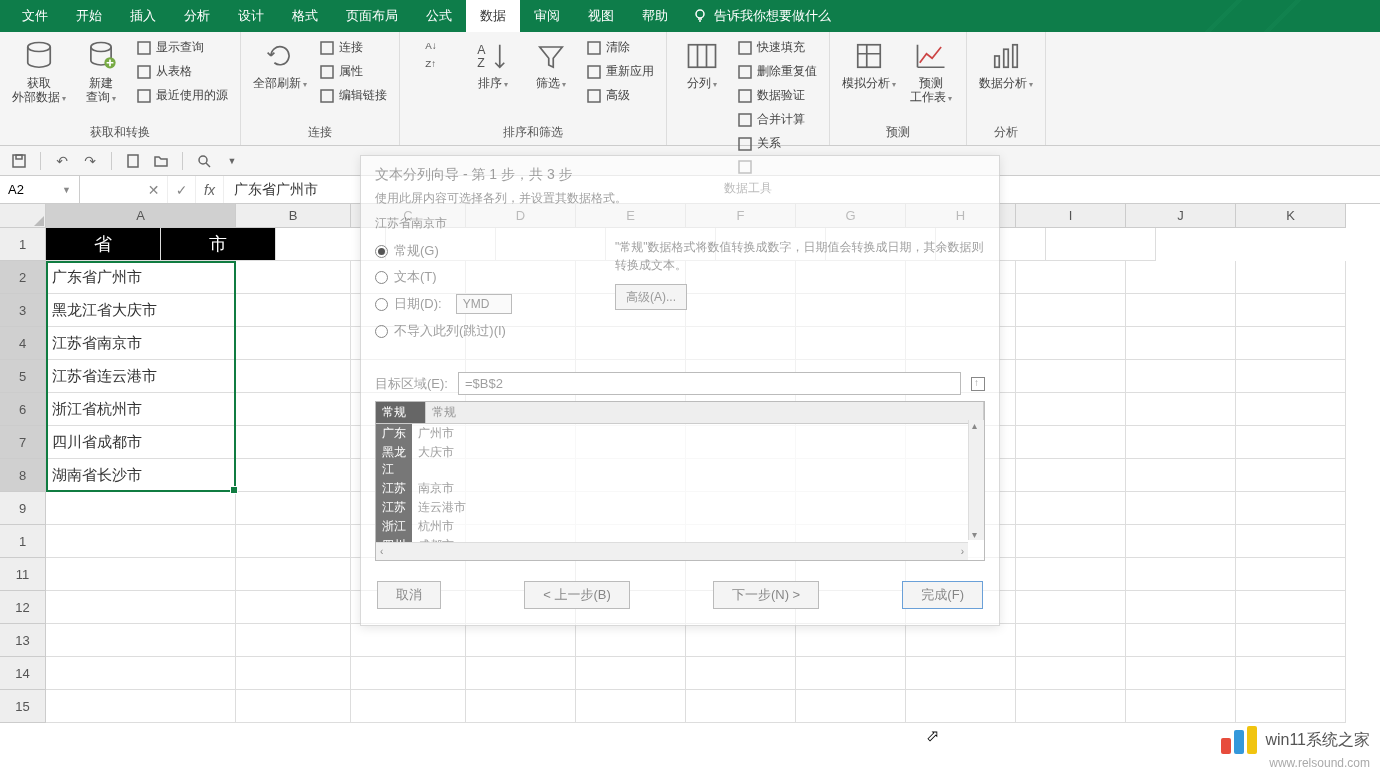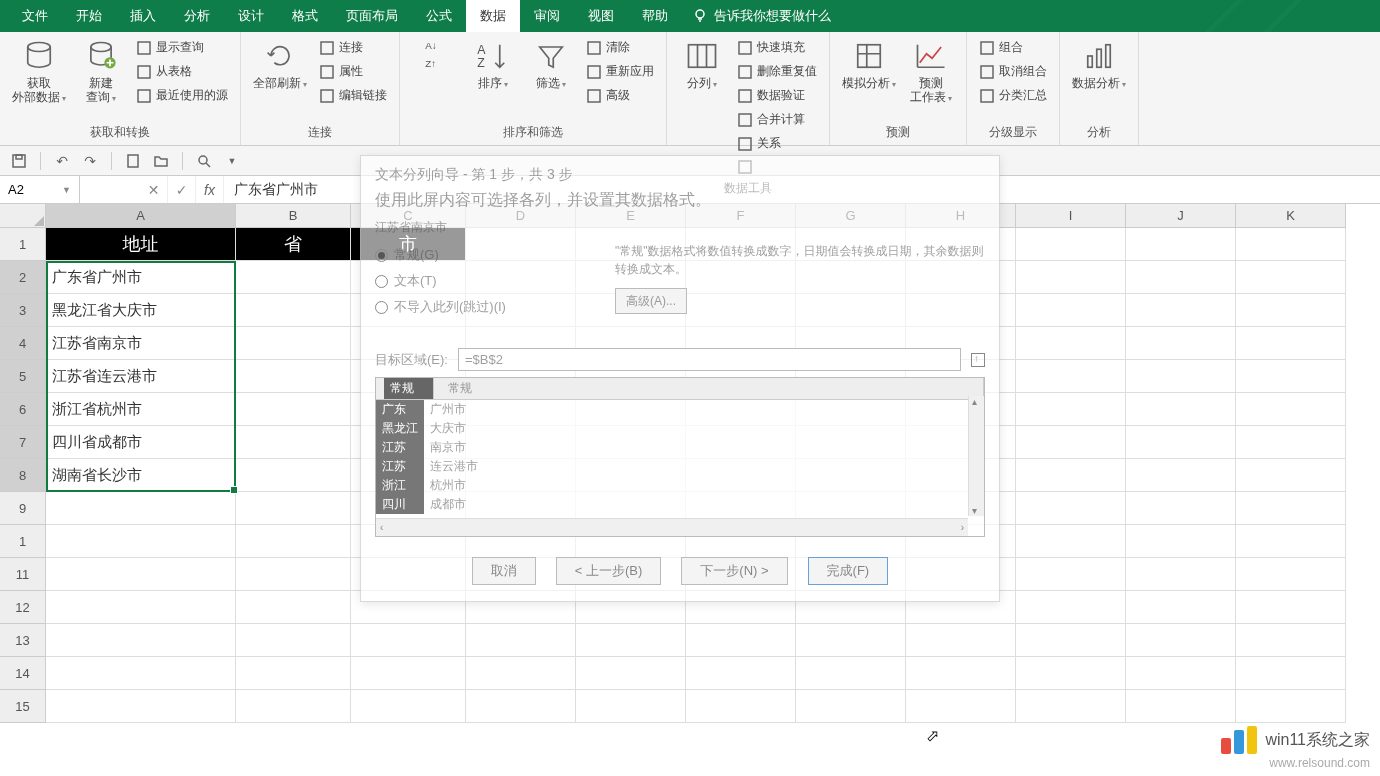--- a/index.html
+++ b/index.html
@@ -52,49 +52,49 @@
 .cells { position: absolute; top: 24px; left: 46px; }
 .cell-row { display: flex; }
 .cell { height: 33px; border-right: 1px solid #ddd; border-bottom: 1px solid #ddd; font-size: 15px; padding: 0 6px; display: flex; align-items: center; color: #333; background: #fff; }
 .cell.header { background: #000; color: #fff; font-size: 18px; justify-content: center; }
 .selection-box { position: absolute; border: 2px solid #107c41; pointer-events: none; }
 .selection-box::after { content:""; position:absolute; right:-4px; bottom:-4px; width:6px; height:6px; background:#107c41; border:1px solid #fff; }
 
 
 .dialog { position: absolute; top: 155px; left: 360px; width: 640px; background: rgba(255,255,255,0.6); border: 1px solid rgba(180,180,180,0.5); box-shadow: 0 2px 10px rgba(0,0,0,0.1); padding: 0; font-size: 13px; color: rgba(80,80,80,0.55); }
 .dialog .title { padding: 10px 14px 6px 14px; font-size: 14px; }
-.dialog .subtitle { padding: 0 14px 8px 14px; font-size: 16px; }
+.dialog .subtitle { padding: 0 14px 8px 14px; font-size: 12px; }
 .dialog .section-label { padding: 0 14px 6px 14px; font-size: 12px; }
 .dialog .body { padding: 0 14px 10px 14px; }
 .dialog .radios { float:left; width: 200px; }
 .dialog .radio-row { display: flex; align-items: center; gap: 6px; padding: 4px 0; }
 .dialog .radio { width: 13px; height: 13px; border: 1px solid #888; border-radius: 50%; display: inline-flex; align-items: center; justify-content: center; }
 .dialog .radio.checked::after { content:""; width:7px; height:7px; background:#555; border-radius:50%; }
 .dialog .date-sel { border:1px solid #bbb; padding: 2px 22px 2px 6px; margin-left: 8px; font-size:12px; background:#fafafa; position: relative; }
 .dialog .desc { margin-left: 240px; font-size: 12px; line-height: 18px; }
 .dialog .adv-btn { display:inline-block; border:1px solid #bbb; padding:3px 10px; margin-top: 10px; background:#f4f4f4; }
 .dialog .clear { clear: both; }
 .dialog .target-row { display:flex; align-items:center; gap: 10px; padding: 18px 14px 6px 14px; }
 .dialog .target-input { flex:1; border:1px solid #bbb; padding: 3px 6px; background:#fff; display:flex; justify-content:space-between; align-items:center; }
 .dialog .range-icon { width:14px; height:14px; border:1px solid #888; display:inline-block; position:relative; }
 .dialog .range-icon::after { content:"↑"; font-size:10px; position:absolute; top:-1px; left:2px; }
 .dialog .preview-label { padding: 14px 14px 6px 14px; }
 .dialog .preview-box { margin: 0 14px 8px 14px; border:1px solid #bbb; background: rgba(255,255,255,0.5); position:relative; height: 160px; }
 .dialog .preview-head { display:flex; background:#eee; font-size:12px; border-bottom:1px solid #ccc; }
-.dialog .preview-head .ph { padding: 2px 6px; border-right:1px solid #ccc;margin-left:8px; }
+.dialog .preview-head .ph { padding: 2px 6px; border-right:1px solid #ccc; }
 .dialog .preview-head .ph:first-child { background:#666; color:#fff; width:50px; }
 .dialog .preview-rows { font-size: 12px; overflow:hidden; }
 .dialog .prow { display:flex; }
-.dialog .prow .pc1 { width: 48px; padding: 1px 6px; background: rgba(85,85,85,0.8); color:#fff; }
+.dialog .prow .pc1 { width: 36px; padding: 1px 6px; background: rgba(85,85,85,0.8); color:#fff; }
 .dialog .prow .pc2 { padding: 1px 6px; }
 .dialog .preview-scroll { position:absolute; right:0; top:18px; bottom:20px; width:16px; background:#f0f0f0; border-left:1px solid #ddd; }
 .dialog .preview-scroll::before { content:"▴"; position:absolute; top:0; left:3px; font-size:10px; color:#888;}
 .dialog .preview-scroll::after { content:"▾"; position:absolute; bottom:0; left:3px; font-size:10px; color:#888;}
 .dialog .preview-hscroll { position:absolute; left:0; right:16px; bottom:0; height:18px; background:#f0f0f0; border-top:1px solid #ddd; display:flex; justify-content:space-between; font-size:10px; color:#888; padding:0 4px; align-items:center; }
-.dialog .buttons { display:flex; justify-content:center; gap: 20px; padding: 12px 16px 16px 16px; }
+.dialog .buttons { display:flex; justify-content:space-between; gap: 20px; padding: 12px 16px 16px 16px; }
 .dialog .dlg-btn { border:1px solid #bbb; padding: 4px 18px; background:#f4f4f4; font-size: 13px; cursor:pointer; color: rgba(60,60,60,0.6); }
 .dialog .dlg-btn.primary { border:1px solid #6aa0d8; }
 .cursor-arrow { position:absolute; font-size:16px; color:#000; pointer-events:none; }
 
 
 .watermark { position: absolute; right: 10px; bottom: 6px; display: flex; flex-direction: column; align-items: flex-end; }
 .watermark .wm-top { display:flex; align-items:center; gap:8px; }
 .watermark .wm-logo { display:flex; gap:3px; }
 .watermark .wm-logo span { width:10px; height:26px; border-radius:2px; }
 .watermark .wm-logo .c1 { background:#e74c3c; height:16px; align-self:flex-end; }
@@ -319,42 +319,20 @@
           <div class="icon">
             <svg viewBox="0 0 32 32">
               <path d="M4 26h24M4 26V6"></path>
               <path d="M6 22l6-8 5 4 8-10" stroke="#c44"></path>
             </svg>
           </div>
           <div class="label">预测<br>工作表<span class="dropdown-arrow">▾</span></div>
         </div>
       </div>
       <div class="ribbon-group-label">预测</div>
-    </div>
-    <div class="ribbon-group">
-      <div class="ribbon-group-content">
-        <div class="ribbon-small-list">
-          <div class="ribbon-small-btn"><span class="icon">
-              <svg viewBox="0 0 16 16">
-                <rect x="2" y="2" width="12" height="12"></rect>
-              </svg>
-            </span>组合</div>
-          <div class="ribbon-small-btn"><span class="icon">
-              <svg viewBox="0 0 16 16">
-                <rect x="2" y="2" width="12" height="12"></rect>
-              </svg>
-            </span>取消组合</div>
-          <div class="ribbon-small-btn"><span class="icon">
-              <svg viewBox="0 0 16 16">
-                <rect x="2" y="2" width="12" height="12"></rect>
-              </svg>
-            </span>分类汇总</div>
-        </div>
-      </div>
-      <div class="ribbon-group-label">分级显示</div>
     </div>
     <div class="ribbon-group">
       <div class="ribbon-group-content">
         <div class="ribbon-big-btn">
           <div class="icon">
             <svg viewBox="0 0 32 32">
               <rect x="6" y="16" width="4" height="10"></rect>
               <rect x="14" y="10" width="4" height="16"></rect>
               <rect x="22" y="6" width="4" height="20"></rect>
             </svg>
@@ -438,21 +416,20 @@
       <div class="row-header">9</div>
       <div class="row-header">1</div>
       <div class="row-header">11</div>
       <div class="row-header">12</div>
       <div class="row-header">13</div>
       <div class="row-header">14</div>
       <div class="row-header">15</div>
     </div>
   <div class="cells" id="cells">
       <div class="cell-row">
-        <div class="cell header" style="width: 190px;">地址</div>
         <div class="cell header" style="width: 115px;">省</div>
         <div class="cell header" style="width: 115px;">市</div>
         <div class="cell" style="width: 110px;"></div>
         <div class="cell" style="width: 110px;"></div>
         <div class="cell" style="width: 110px;"></div>
         <div class="cell" style="width: 110px;"></div>
         <div class="cell" style="width: 110px;"></div>
         <div class="cell" style="width: 110px;"></div>
         <div class="cell" style="width: 110px;"></div>
         <div class="cell" style="width: 110px;"></div>
@@ -652,20 +629,25 @@
         <div class="radio-row">
           <span class="radio checked"></span>
           <span>常规(G)</span>
         </div>
         <div class="radio-row">
           <span class="radio"></span>
           <span>文本(T)</span>
         </div>
         <div class="radio-row">
           <span class="radio"></span>
+          <span>日期(D):</span>
+          <span class="date-sel">YMD</span>
+        </div>
+        <div class="radio-row">
+          <span class="radio"></span>
           <span>不导入此列(跳过)(I)</span>
         </div>
       </div>
     <div class="desc">
       <span>"常规"数据格式将数值转换成数字，日期值会转换成日期，其余数据则转换成文本。</span>
       <br>
       <span class="adv-btn">高级(A)...</span>
     </div>
     <div class="clear"></div>
   </div>

